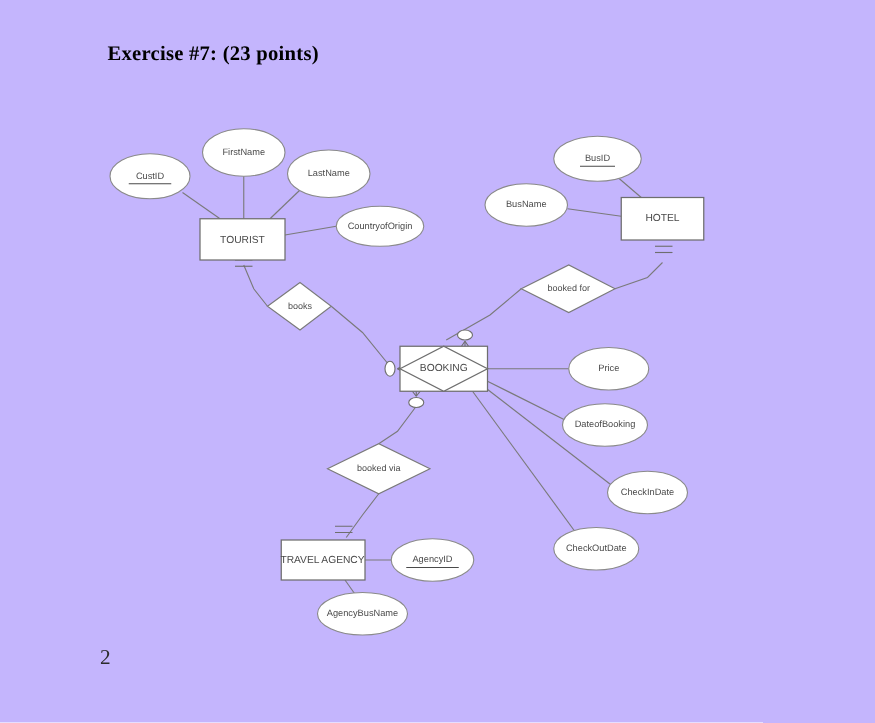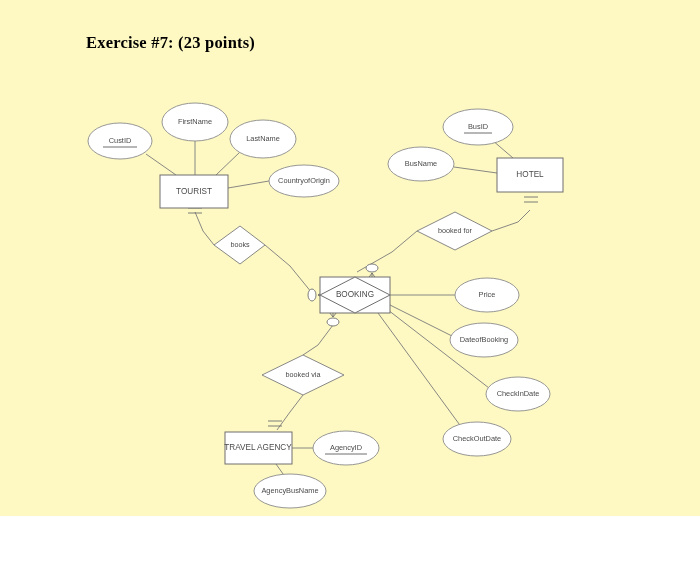--- a/index.html
+++ b/index.html
@@ -3,22 +3,22 @@
 <meta charset="utf-8">
 <style>
   html, body {
     margin: 0;
     padding: 0;
     background: #ffffff;
   }
   #page {
     position: relative;
     width: 700px;
-    height: 516px;
-    background: #fef9c3;
+    height: 578px;
+    background: #c4b5fd;
     overflow: hidden;
     font-family: "Liberation Sans", sans-serif;
   }
   #title {
     position: absolute;
     left: 86px;
     top: 33px;
     font-family: "Liberation Serif", serif;
     font-weight: bold;
     font-size: 16.5px;

